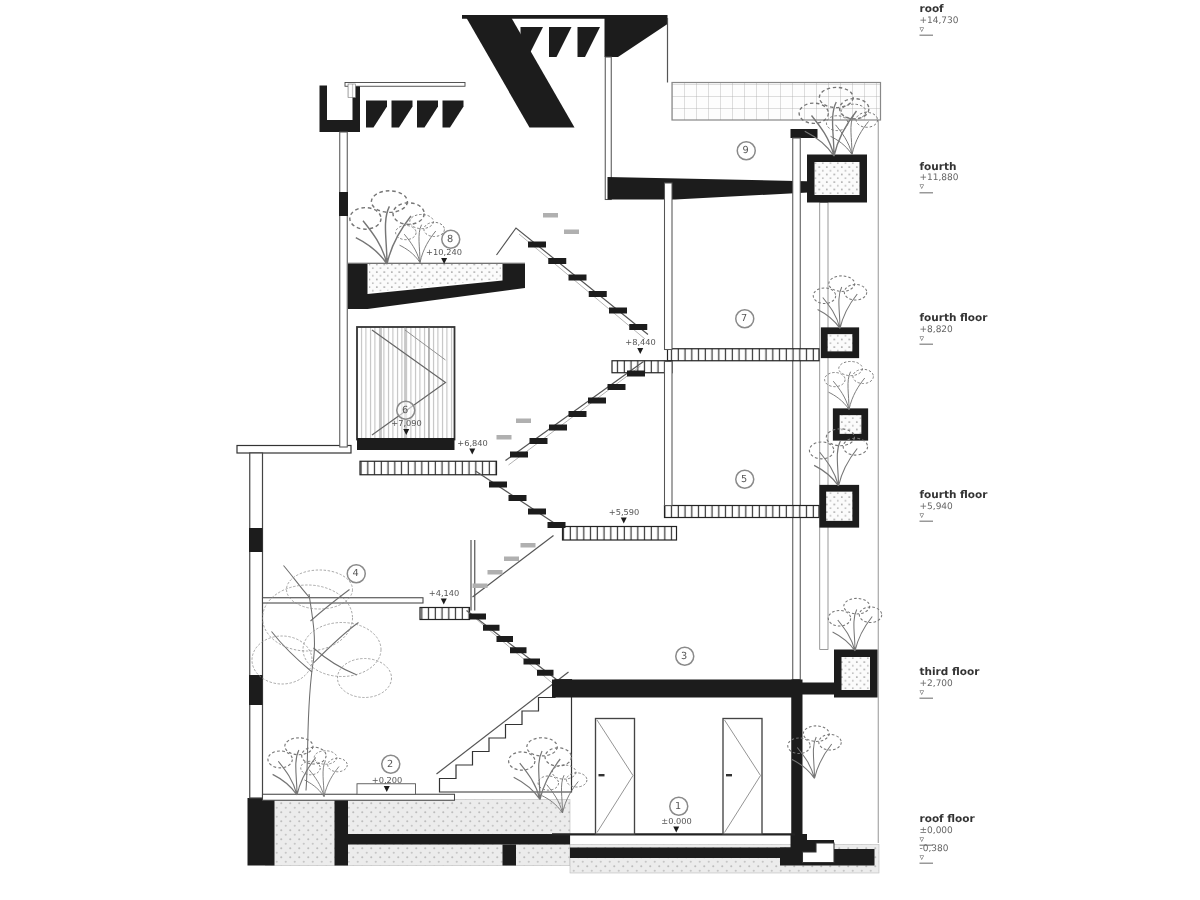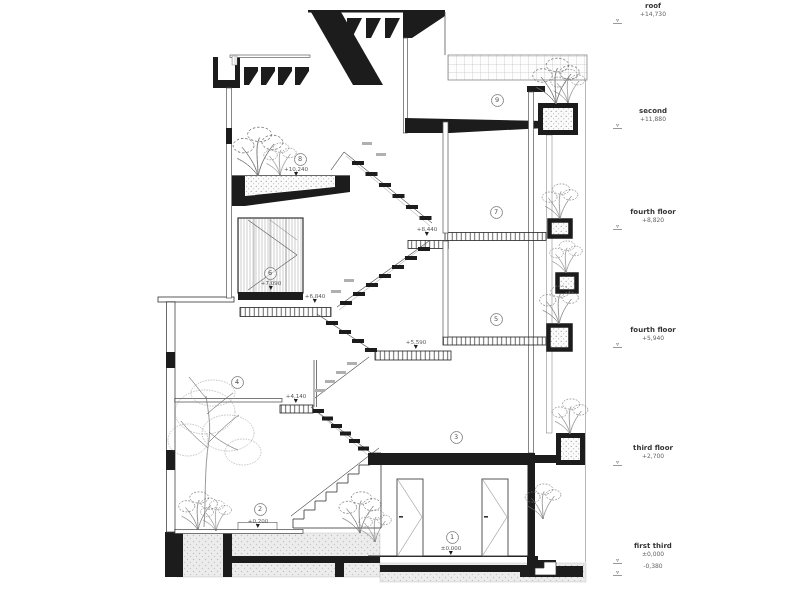--- a/index.html
+++ b/index.html
@@ -1,20 +1,20 @@
 <!DOCTYPE html>
 <html><head>
 <meta charset="utf-8">
 <style>
   html,body{margin:0;padding:0;background:#ffffff;}
   #stage{position:relative;width:800px;height:600px;background:#ffffff;overflow:hidden;
          font-family:"DejaVu Sans", sans-serif;}
   #drawing-svg{position:absolute;left:0;top:0;}
   
-  .flabel{position:absolute;left:613px;width:80px;color:#3a3a3a;text-align:center;}
+  .flabel{position:absolute;left:613px;width:80px;color:#3a3a3a;}
   .fname{font-size:7px;font-weight:bold;color:#333;line-height:8px;}
   .fval{font-size:6px;color:#666;line-height:7px;}
   .fmark{font-size:6px;color:#555;line-height:6px;border-bottom:0.5px solid #999;width:9px;}
   
   .ann{position:absolute;transform:translateX(-50%);text-align:center;color:#555;
        font-size:5.5px;line-height:6px;white-space:nowrap;}
   .tri{display:block;margin:0 auto;width:0;height:0;border:2.5px solid transparent;
        border-top:4px solid #1c1c1c;border-bottom:none;}
   
   .circ{position:absolute;width:11px;height:11px;margin-left:-5.5px;margin-top:-5.5px;
@@ -282,41 +282,41 @@
 <div class="circ" style="left:495px;top:211px">7</div>
 <div class="circ" style="left:299px;top:158px">8</div>
 <div class="circ" style="left:496px;top:99px">9</div>
 
 <div class="flabel" style="top:2px">
   <div class="fname">roof</div>
   <div class="fval">+14,730</div>
   <div class="fmark">▿</div>
 </div>
 <div class="flabel" style="top:107px">
-  <div class="fname">second</div>
+  <div class="fname">fourth</div>
   <div class="fval">+11,880</div>
   <div class="fmark">▿</div>
 </div>
 <div class="flabel" style="top:208px">
   <div class="fname">fourth floor</div>
   <div class="fval">+8,820</div>
   <div class="fmark">▿</div>
 </div>
 <div class="flabel" style="top:326px">
   <div class="fname">fourth floor</div>
   <div class="fval">+5,940</div>
   <div class="fmark">▿</div>
 </div>
 <div class="flabel" style="top:444px">
   <div class="fname">third floor</div>
   <div class="fval">+2,700</div>
   <div class="fmark">▿</div>
 </div>
 <div class="flabel" style="top:542px">
-  <div class="fname">first third</div>
+  <div class="fname">roof floor</div>
   <div class="fval">±0,000</div>
   <div class="fmark">▿</div>
 </div>
 <div class="flabel" style="top:562px">
   <div class="fval">-0,380</div>
   <div class="fmark">▿</div>
 </div>
 
 </div>
 

